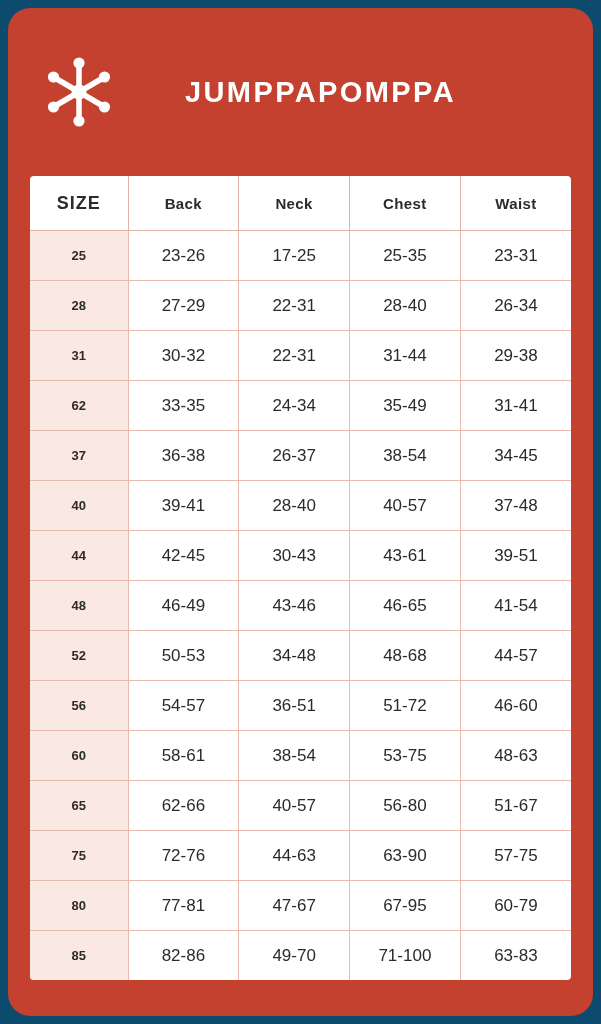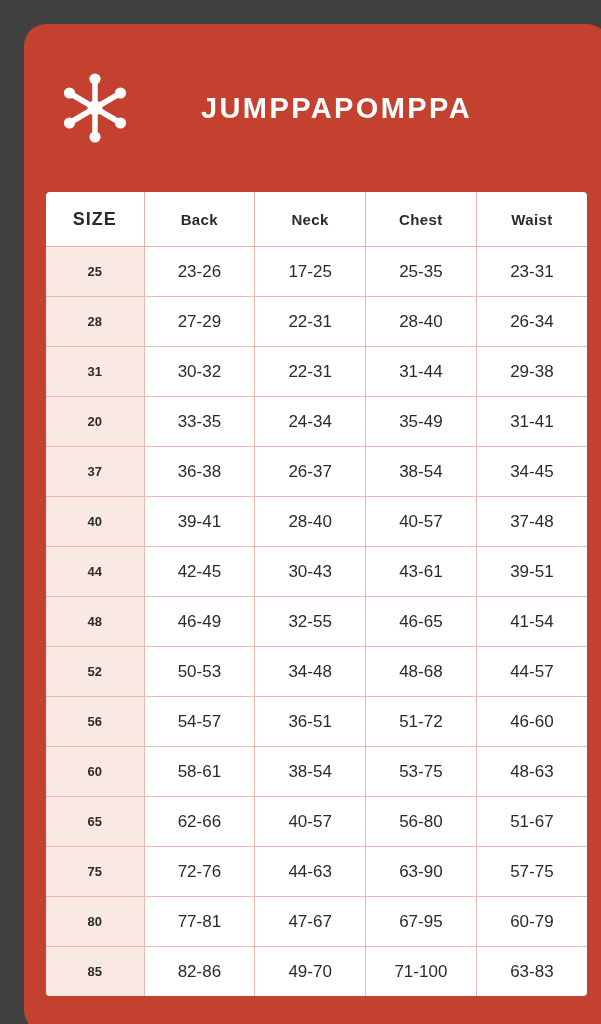--- a/index.html
+++ b/index.html
@@ -11,22 +11,22 @@
     width: 601px;
     height: 1024px;
     font-family: "Liberation Sans", sans-serif;
     -webkit-font-smoothing: antialiased;
   }
   .page {
     position: relative;
     width: 601px;
     height: 1024px;
     box-sizing: border-box;
-    padding: 24px;
-    background: #404040;
+    padding: 8px;
+    background: #0c4a6e;
   }
   .card {
     position: relative;
     width: 585px;
     height: 1008px;
     box-sizing: border-box;
     background: #c4402f;
     border-radius: 22px;
     padding: 0;
     overflow: hidden;
@@ -160,21 +160,21 @@
             <td>26-34</td>
           </tr>
           <tr>
             <td class="size-cell">31</td>
             <td>30-32</td>
             <td>22-31</td>
             <td>31-44</td>
             <td>29-38</td>
           </tr>
           <tr>
-            <td class="size-cell">20</td>
+            <td class="size-cell">62</td>
             <td>33-35</td>
             <td>24-34</td>
             <td>35-49</td>
             <td>31-41</td>
           </tr>
           <tr>
             <td class="size-cell">37</td>
             <td>36-38</td>
             <td>26-37</td>
             <td>38-54</td>
@@ -190,21 +190,21 @@
           <tr>
             <td class="size-cell">44</td>
             <td>42-45</td>
             <td>30-43</td>
             <td>43-61</td>
             <td>39-51</td>
           </tr>
           <tr>
             <td class="size-cell">48</td>
             <td>46-49</td>
-            <td>32-55</td>
+            <td>43-46</td>
             <td>46-65</td>
             <td>41-54</td>
           </tr>
           <tr>
             <td class="size-cell">52</td>
             <td>50-53</td>
             <td>34-48</td>
             <td>48-68</td>
             <td>44-57</td>
           </tr>

